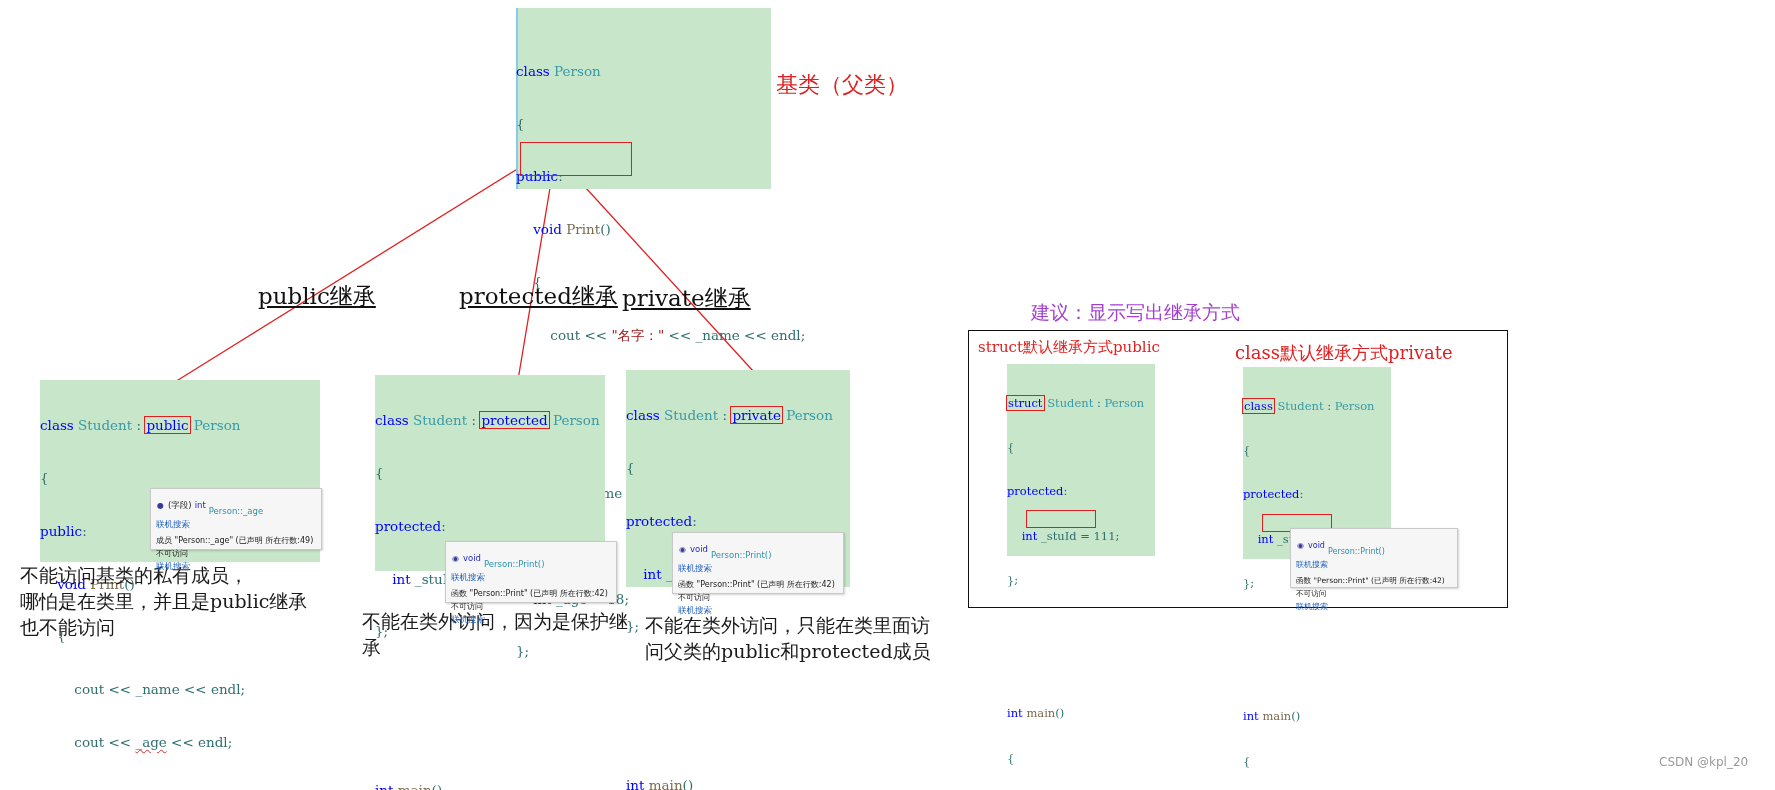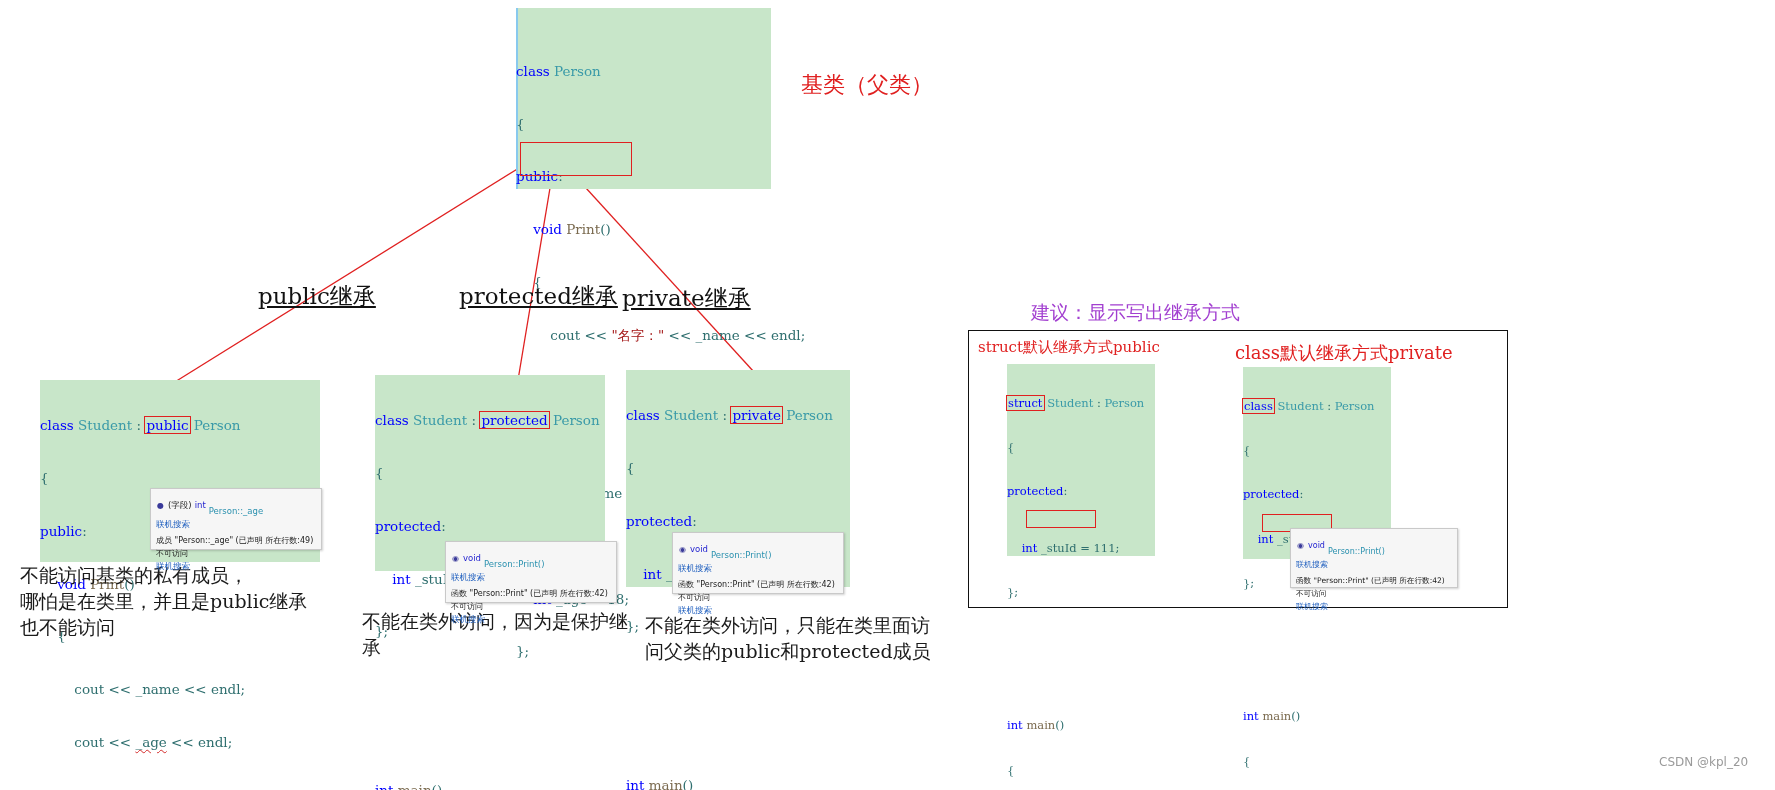--- a/index.html
+++ b/index.html
@@ -121,21 +121,21 @@
   <div class="ln">        <span class="var">cout</span> <span class="pl">&lt;&lt;</span> <span class="st">"名字："</span> <span class="pl">&lt;&lt;</span> <span class="var">_name</span> <span class="pl">&lt;&lt;</span> <span class="var">endl</span><span class="pl">;</span></div>
   <div class="ln">    <span class="pl">}</span></div>
   <div class="ln"><span class="kw">protected</span><span class="pl">:</span></div>
   <div class="ln">    <span class="ty">string</span> <span class="var">_name</span> <span class="pl">=</span> <span class="st">"张三"</span><span class="pl">;</span></div>
   <div class="ln"><span class="kw">private</span><span class="pl">:</span></div>
   <div class="ln">    <span class="kw">int</span> <span class="var">_age</span> <span class="pl">=</span> <span class="num">18</span><span class="pl">;</span></div>
   <div class="ln"><span class="pl">};</span></div>
 </div>
 <div class="abs" style="left:520px;top:142px;width:110px;height:32px;border:1.6px solid #e02020;"></div>
 
-<div class="abs redtitle" style="left:801px;top:70px;">基类（父类）</div>
+<div class="abs redtitle" style="left:776px;top:70px;">基类（父类）</div>
 
 <div class="abs inh-label" style="left:258px;top:281px;">public继承</div>
 <div class="abs inh-label" style="left:459px;top:281px;">protected继承</div>
 <div class="abs inh-label" style="left:622px;top:283px;">private继承</div>
 
 <div class="abs code" style="left:40px;top:380px;width:280px;height:182px;">
   <div class="ln"><span class="kw">class</span> <span class="ty">Student</span> <span class="pl">:</span> <span class="kw redbox">public</span> <span class="ty">Person</span></div>
   <div class="ln"><span class="pl">{</span></div>
   <div class="ln"><span class="kw">public</span><span class="pl">:</span></div>
   <div class="ln">    <span class="kw">void</span> <span class="fn">Print</span><span class="pl">()</span></div>
@@ -231,21 +231,21 @@
 
 <div class="abs panel" style="left:968px;top:330px;width:540px;height:278px;"></div>
 
 <div class="abs redtitle" style="left:978px;top:338px;font-size:15px;">struct默认继承方式public</div>
 <div class="abs redtitle" style="left:1235px;top:341px;font-size:18px;">class默认继承方式private</div>
 
 <div class="abs code" style="left:1007px;top:364px;width:148px;height:192px;font-size:11.5px;line-height:14.8px;">
   <div class="ln" style="height:14.8px;"><span class="kw redbox">struct</span> <span class="ty">Student</span> <span class="pl">:</span> <span class="ty">Person</span></div>
   <div class="ln" style="height:14.8px;"><span class="pl">{</span></div>
   <div class="ln" style="height:14.8px;"><span class="kw">protected</span><span class="pl">:</span></div>
-  <div class="ln" style="height:14.8px;margin-top:12px;">    <span class="kw">int</span> <span class="var">_stuId</span> <span class="pl">=</span> <span class="num">111</span><span class="pl">;</span></div>
+  <div class="ln" style="height:14.8px;">    <span class="kw">int</span> <span class="var">_stuId</span> <span class="pl">=</span> <span class="num">111</span><span class="pl">;</span></div>
   <div class="ln" style="height:14.8px;"><span class="pl">};</span></div>
   <div class="ln" style="height:14.8px;"> </div>
   <div class="ln" style="height:14.8px;"> </div>
   <div class="ln" style="height:14.8px;"><span class="kw">int</span> <span class="fn">main</span><span class="pl">()</span></div>
   <div class="ln" style="height:14.8px;"><span class="pl">{</span></div>
   
   
   
   
 </div>

